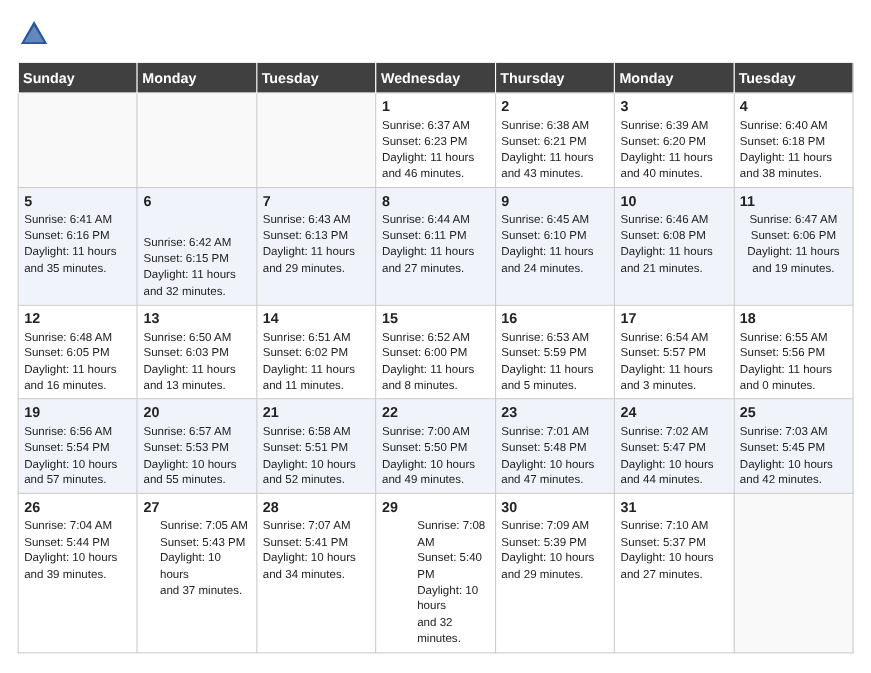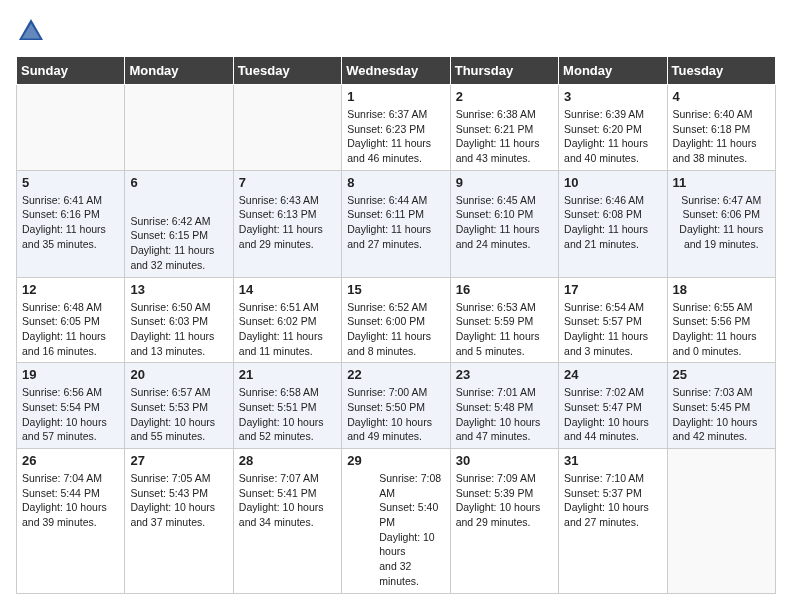--- a/index.html
+++ b/index.html
@@ -320,21 +320,21 @@
       <tr>
         <td>
           <div class="day-number">26</div>
           <div class="day-info" style="white-space: pre-line;">Sunrise: 7:04 AM
 Sunset: 5:44 PM
 Daylight: 10 hours
 and 39 minutes.</div>
         </td>
         <td>
           <div class="day-number">27</div>
-          <div class="day-info" style="white-space: pre-line;">Sunrise: 7:05 AM
+          <div class="day-info" style="white-space: pre-line; margin-left: 15px;">Sunrise: 7:05 AM
 Sunset: 5:43 PM
 Daylight: 10 hours
 and 37 minutes.</div>
         </td>
         <td>
           <div class="day-number">28</div>
           <div class="day-info" style="white-space: pre-line;">Sunrise: 7:07 AM
 Sunset: 5:41 PM
 Daylight: 10 hours
 and 34 minutes.</div>

